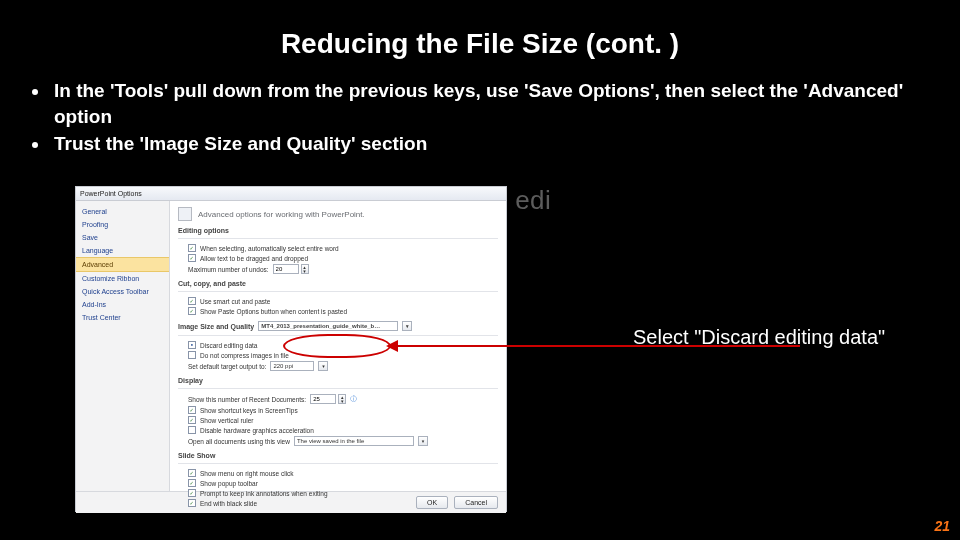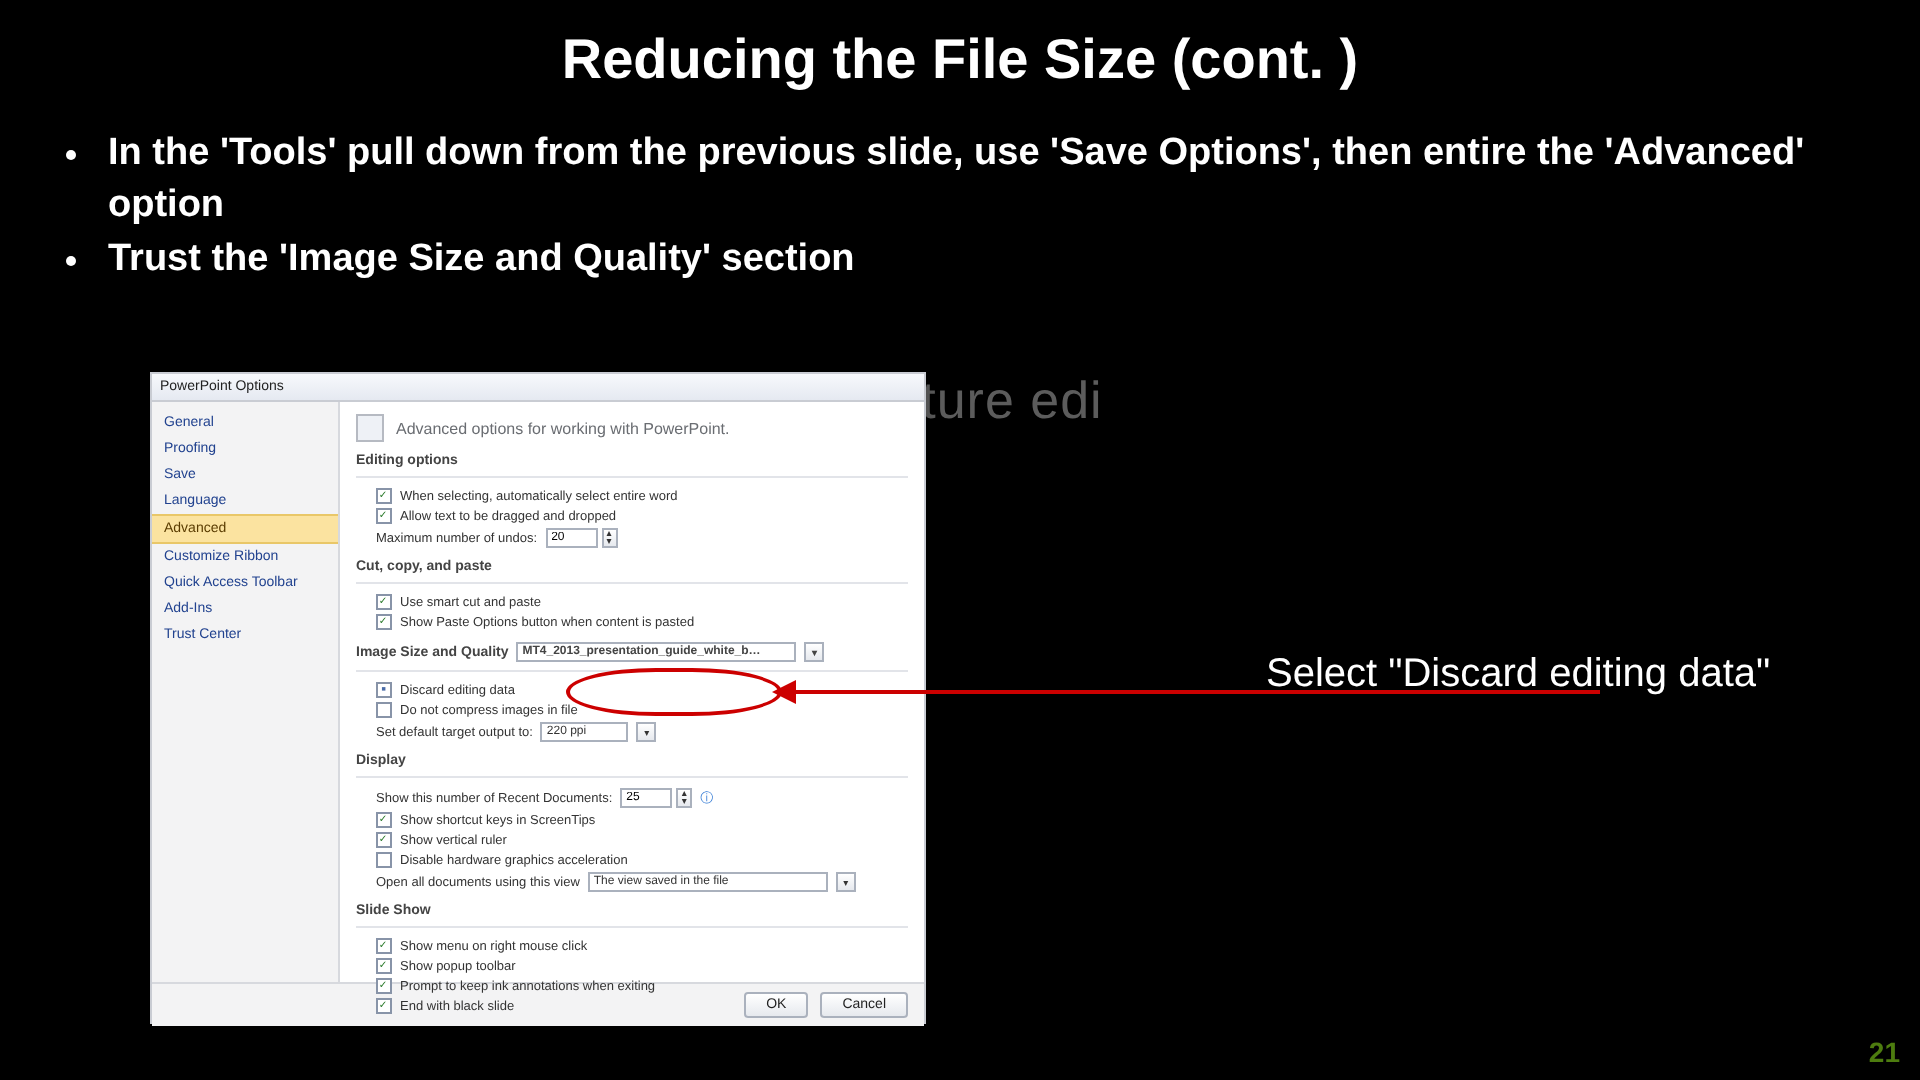--- a/index.html
+++ b/index.html
@@ -1,25 +1,25 @@
 <!DOCTYPE html>
 <html><head>
 <meta charset="utf-8">
 <style>
   * { box-sizing: border-box; margin: 0; padding: 0; }
   html, body { width: 960px; height: 540px; overflow: hidden; }
   body { background: #000; font-family: Arial, sans-serif; position: relative; }
 
-  .title { color: #fff; font-weight: bold; font-size: 28px; text-align: center; padding-top: 14px; }
+  .title { color: #fff; font-weight: bold; font-size: 28px; text-align: center; padding-top: 28px; }
 
   .bullets { color: #fff; font-weight: bold; font-size: 19px; padding: 18px 30px 0 30px; line-height: 1.35; }
   .bullets li { list-style: disc; margin-left: 20px; margin-bottom: 2px; padding-left: 4px; }
 
   .dialog {
-    position: absolute; left: 75px; top: 186px; width: 388px; height: 326px;
+    position: absolute; left: 75px; top: 186px; width: 432px; height: 326px;
     background: #f3f3f4; border: 1px solid #c9ccd3;
     box-shadow: 0 2px 8px rgba(0,0,0,0.25);
     font-family: "Segoe UI", Arial, sans-serif; color: #222;
   }
   .dialog .titlebar {
     height: 14px; background: linear-gradient(#f7f9fc,#e5e9f1); border-bottom: 1px solid #c9ccd3;
     font-size: 7px; padding-left: 4px; line-height: 14px; color: #222;
   }
 
   .dlg-body { display: flex; height: 290px; }
@@ -45,33 +45,33 @@
   .spin { width: 8px; height: 10px; border: 1px solid #aab1bd; background: linear-gradient(#fff,#e6e9ee); font-size: 5px; text-align: center; line-height: 4px; }
 
   .circ { position: absolute; border: 2px solid #cc0000; border-radius: 50%/60%; width: 108px; height: 24px; left: 113px; top: 133px; pointer-events: none; }
   .arrow-line { position: absolute; left: 222px; top: 144px; width: 408px; height: 2px; background: #cc0000; pointer-events: none; }
   .arrow-head { position: absolute; left: 216px; top: 139px; width: 0; height: 0; border-right: 12px solid #cc0000; border-top: 6px solid transparent; border-bottom: 6px solid transparent; pointer-events: none; }
 
   .dlg-footer { height: 22px; display: flex; justify-content: flex-end; align-items: center; gap: 6px; padding-right: 8px; background: #f3f3f4; border-top: 1px solid #d7d9de; }
   .btn { font-size: 7px; padding: 2px 10px; border: 1px solid #aab1bd; background: linear-gradient(#fff,#e6e9ee); border-radius: 2px; }
 
   .callout { position: absolute; left: 633px; top: 325px; color: #fff; font-size: 20px; font-weight: normal; line-height: 1.25; }
-  .pagenum { position: absolute; right: 10px; bottom: 6px; color: #4d7c0f; font-size: 14px; font-weight: bold; }
+  .pagenum { position: absolute; right: 10px; bottom: 6px; color: #f97316; font-size: 14px; font-weight: bold; font-style: italic; }
 
   .bg-phantom { position: absolute; left: 340px; top: 185px; font-family: Arial; font-size: 26px; color: #5c5c5c; letter-spacing: 0.5px; }
   .select { border: 1px solid #aab1bd; background: #fff; height: 10px; font-size: 6px; padding: 0 2px; display: inline-flex; align-items: center; }
   .drop { width: 10px; height: 10px; border: 1px solid #aab1bd; background: linear-gradient(#fff,#e6e9ee); display: inline-flex; align-items: center; justify-content: center; font-size: 5px; }
 </style>
 </head>
 <body>
 
 <h1 class="title">Reducing the File Size (cont. )</h1>
 
 <ul class="bullets">
-  <li>In the 'Tools' pull down from the previous slide, use 'Save Options', then entire the 'Advanced' option</li>
+  <li>In the 'Tools' pull down from the previous keys, use 'Save Options', then select the 'Advanced' option</li>
   <li>Trust the 'Image Size and Quality' section</li>
 </ul>
 
 <div class="bg-phantom">Delete picture edi</div>
 
 <div class="dialog">
   <div class="titlebar">PowerPoint Options</div>
   <div class="dlg-body">
     <div class="sidebar">
       <div class="side-item">General</div>

